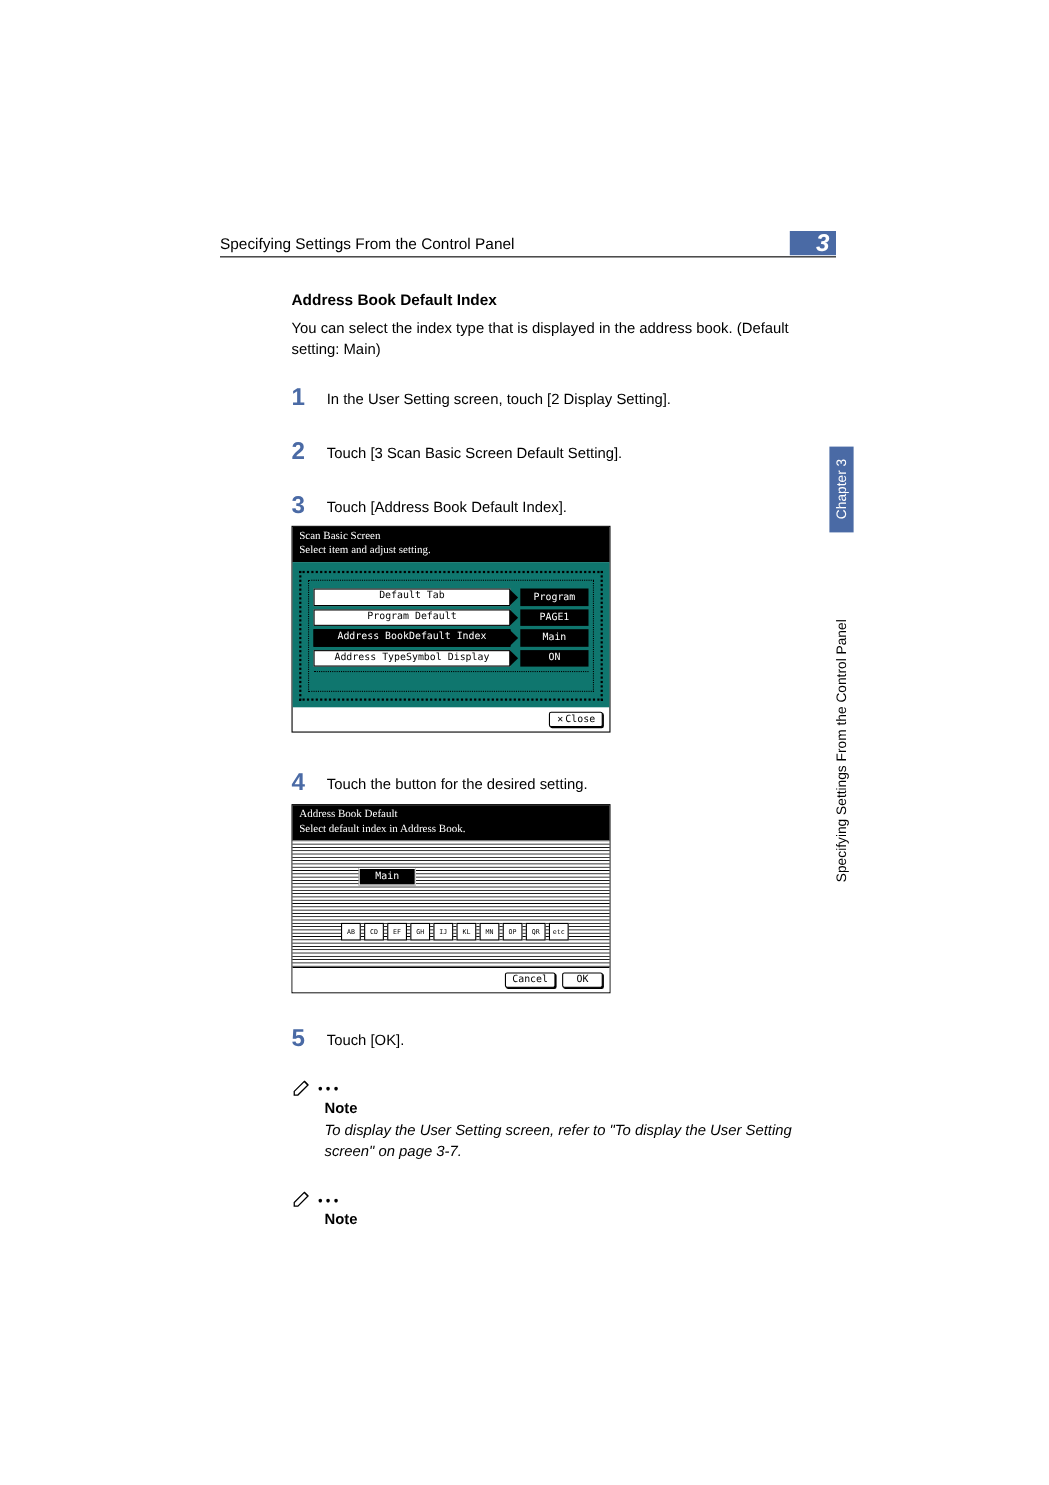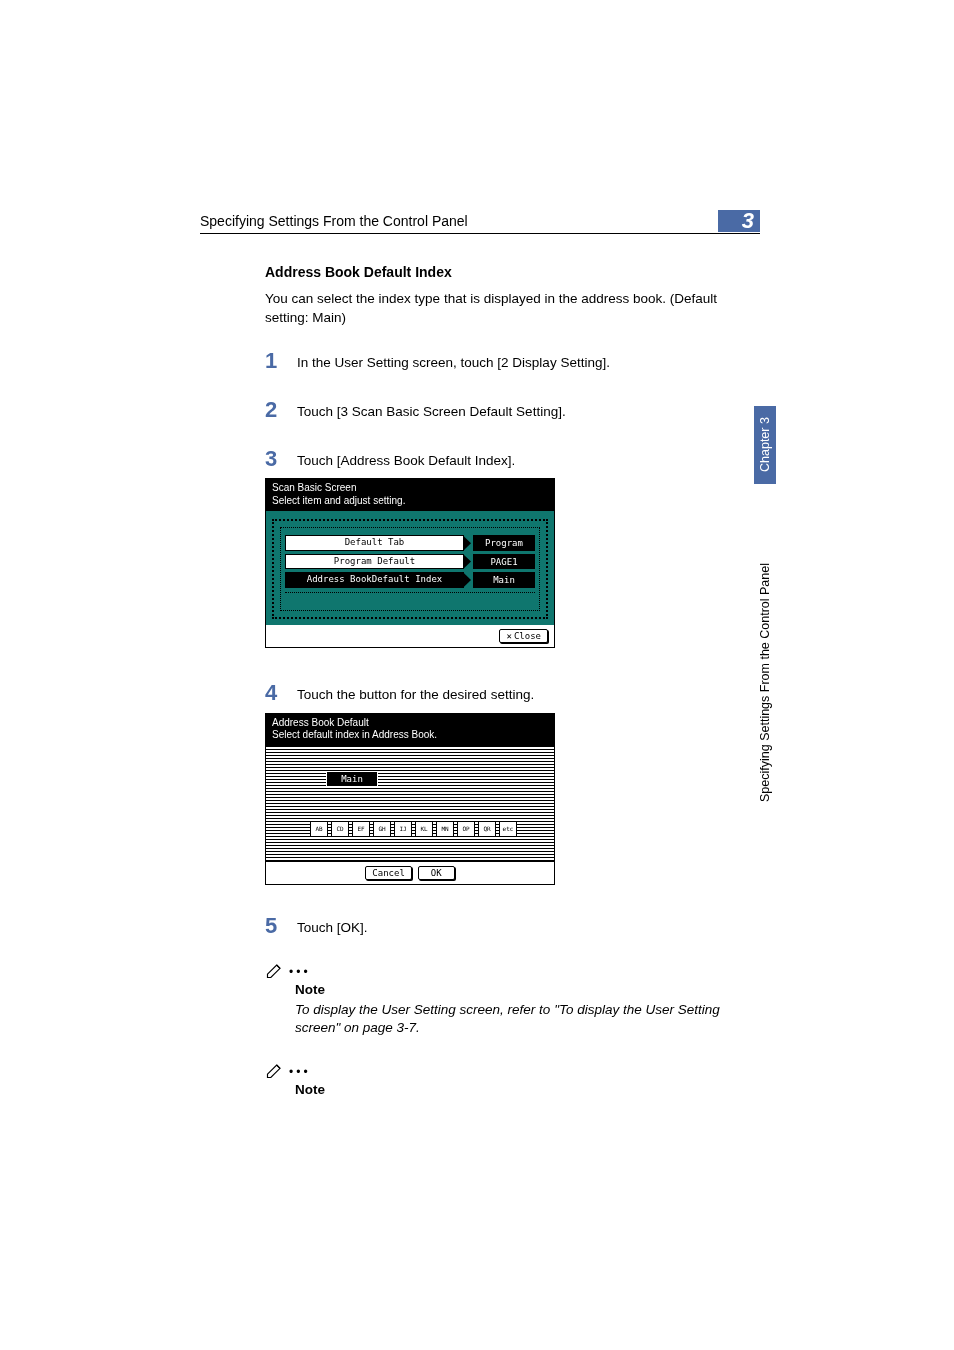--- a/index.html
+++ b/index.html
@@ -82,21 +82,21 @@
   .step-block { margin-bottom: 26px; }
   .screenshot1 {
     width: 290px;
     margin-left: 0px;
     margin-top: 8px;
     border: 1px solid #000;
   }
   .sc-header {
     background: #000;
     color: #fff;
-    font-family: Liberation Sans, sans-serif;
+    font-family: Liberation Serif, serif;
     font-size: 10px;
     padding: 3px 6px 4px 6px;
     line-height: 1.25;
   }
   .sc-body1 {
     background: #0f766e;
     padding: 8px 6px 6px 6px;
   }
   .dot-frame {
     border: 2px dotted #000;
@@ -196,21 +196,21 @@
   .key {
     width: 18px; height: 16px;
     background: #fff;
     border: 1px solid #000;
     font-family: monospace;
     font-size: 6px;
     display: flex; align-items: center; justify-content: center;
   }
   .sc-footer2 {
     display: flex;
-    justify-content: center;
+    justify-content: flex-end;
     gap: 6px;
     padding: 4px 6px;
     background: #fff;
     border-top: 1px solid #000;
   }
 
   .note-block {
     margin-left: 0px;
     margin-top: 22px;
   }
@@ -340,20 +340,28 @@
                 <div class="sc-value">PAGE1</div>
               </div>
               <div class="sc-row">
                 <div class="sc-label twoline" style="background:#000;color:#fff;">
                   <span>Address Book</span>
                   <span>Default Index</span>
                 </div>
                 <div class="sc-arrow"></div>
                 <div class="sc-value">Main</div>
               </div>
+              <div class="sc-row">
+                <div class="sc-label twoline">
+                  <span>Address Type</span>
+                  <span>Symbol Display</span>
+                </div>
+                <div class="sc-arrow"></div>
+                <div class="sc-value">ON</div>
+              </div>
               <div class="dotted-spacer"></div>
              </div>
             </div>
           </div>
           <div class="sc-footer1">
             <span class="sc-btn-small"><span class="x">✕</span><span>Close</span></span>
           </div>
         </div>
       </div>
 

